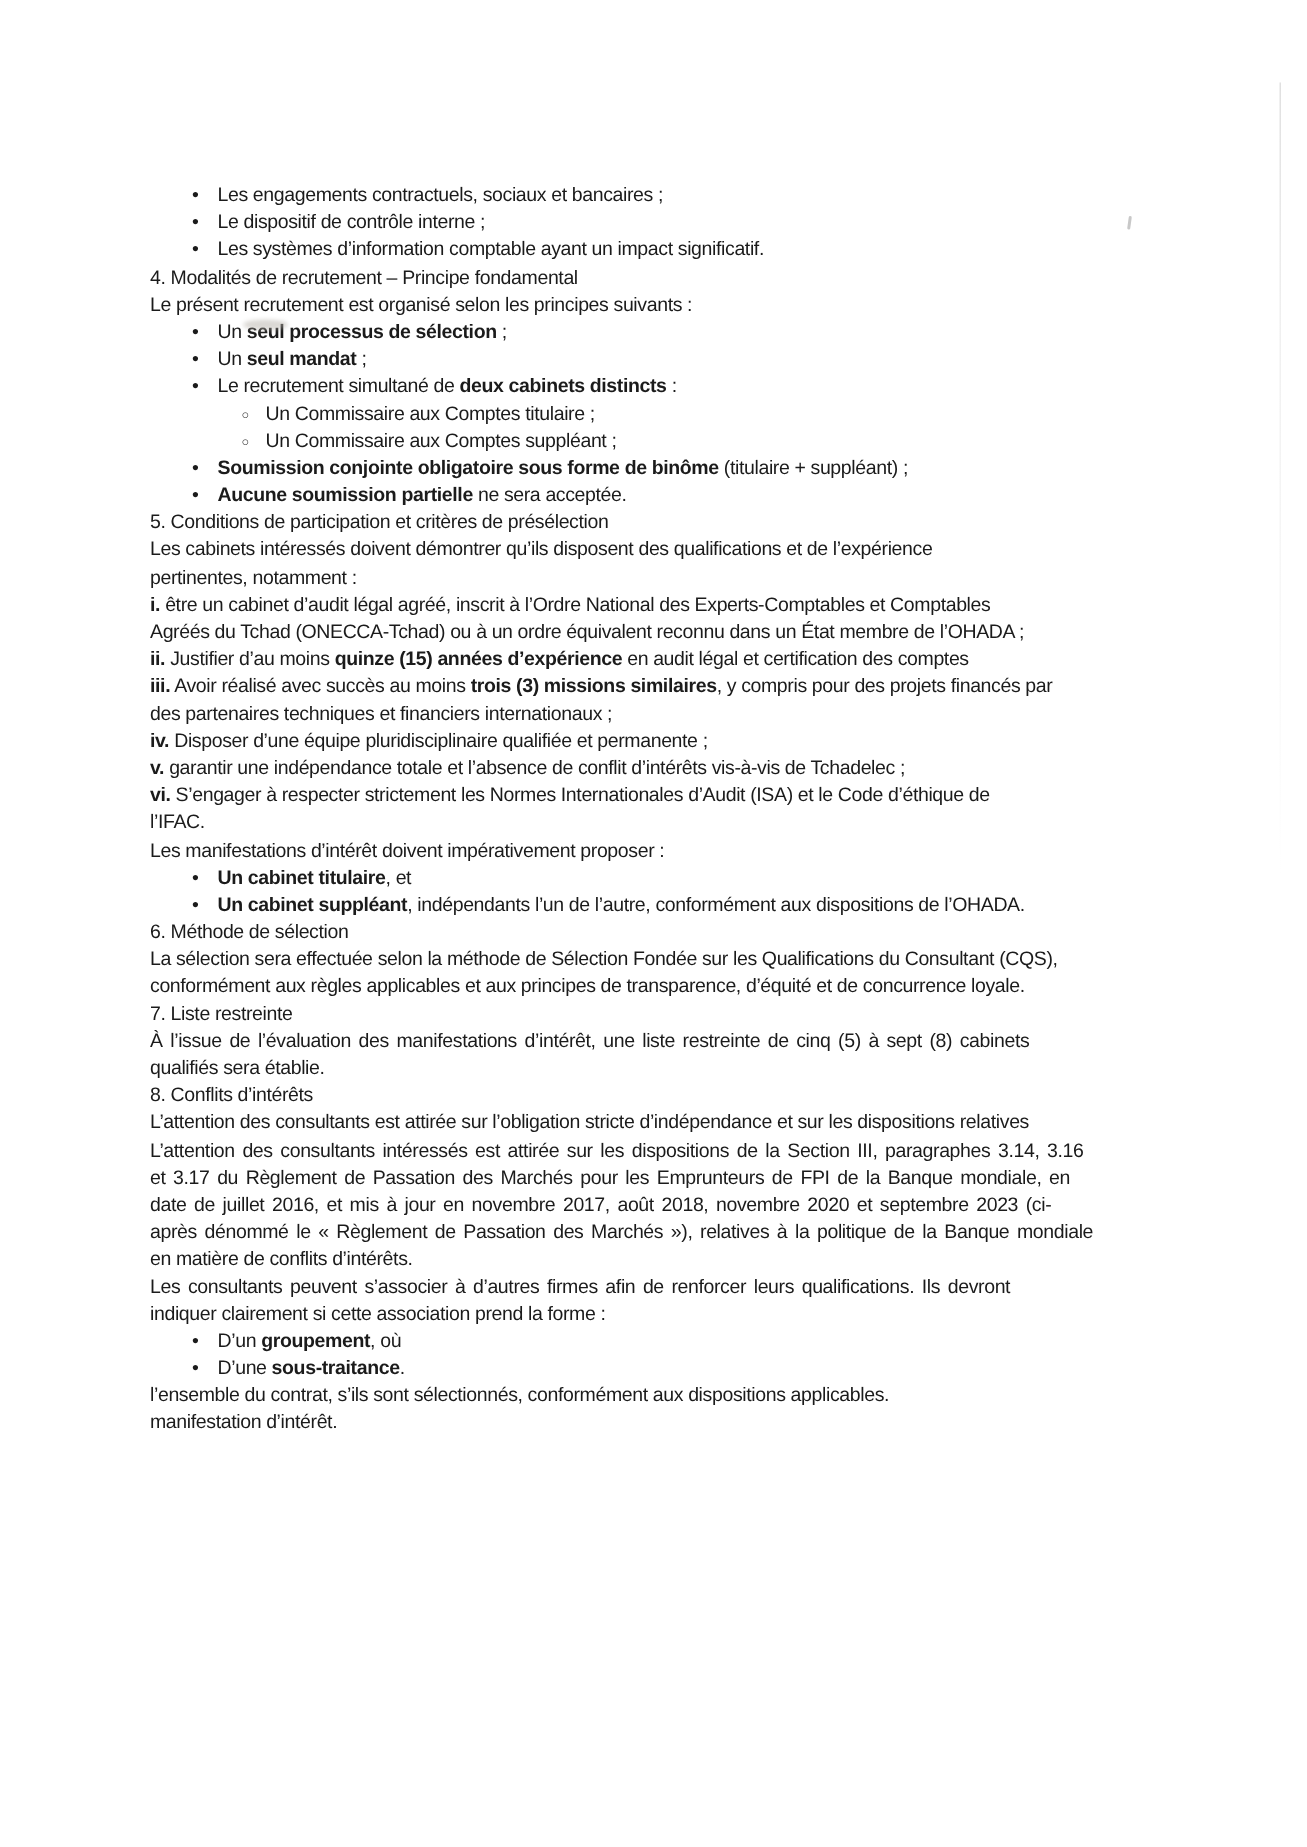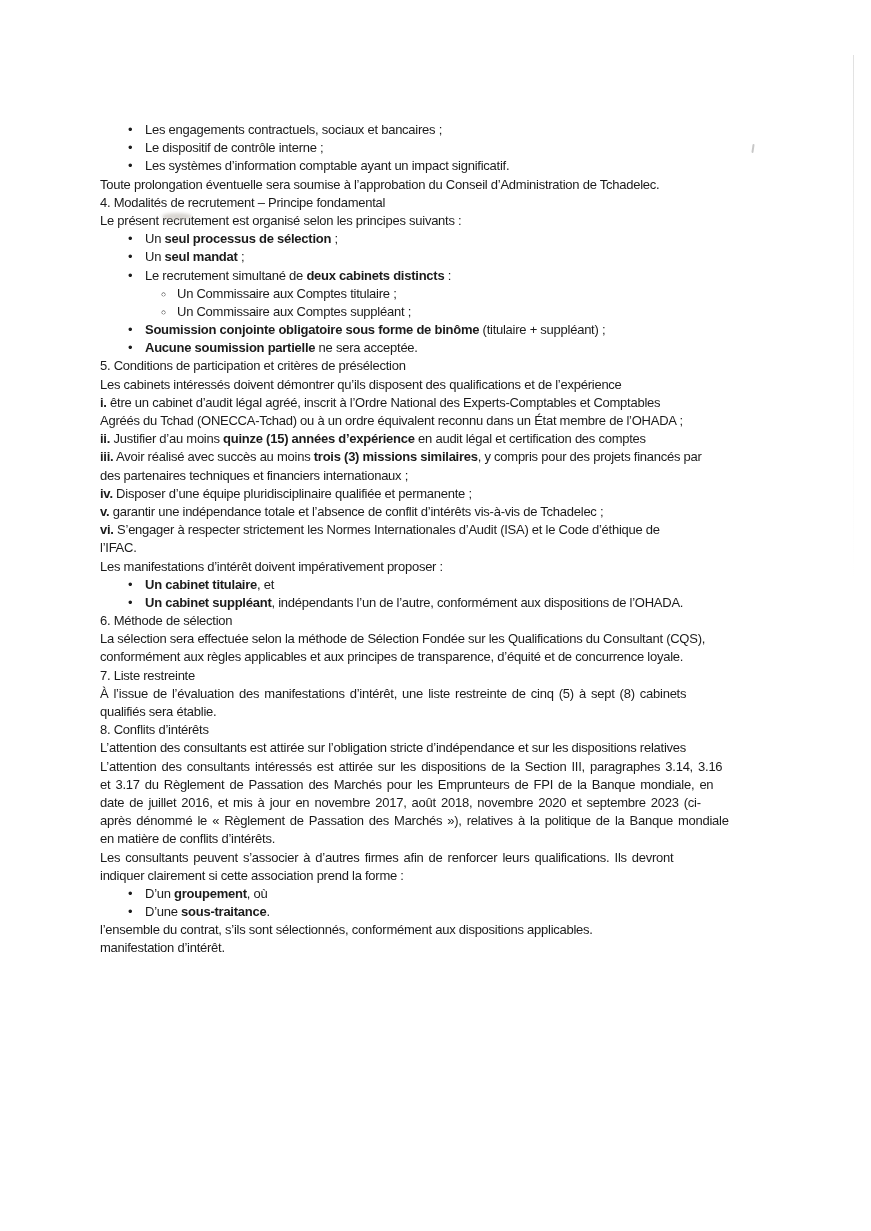--- a/index.html
+++ b/index.html
@@ -48,32 +48,32 @@
   }
 </style>
 </head>
 <body>
 
 <div class="page">
   <div class="doc">
       <div class="line b1"><span class="marker">•</span><span>Les engagements contractuels, sociaux et bancaires ;</span></div>
       <div class="line b1"><span class="marker">•</span><span>Le dispositif de contrôle interne ;</span></div>
       <div class="line b1"><span class="marker">•</span><span>Les systèmes d’information comptable ayant un impact significatif.</span></div>
-      <div class="line p"><span>Toute prolongation éventuelle sera soumise à l’approbation du Conseil d’Administration de Tchadelec.</span></div>
       <div class="line h"><span>4. Modalités de recrutement – Principe fondamental</span></div>
       <div class="line p"><span>Le présent recrutement est organisé selon les principes suivants :</span></div>
       <div class="line b1"><span class="marker">•</span><span>Un </span><span class="bold">seul processus de sélection</span><span> ;</span></div>
       <div class="line b1"><span class="marker">•</span><span>Un </span><span class="bold">seul mandat</span><span> ;</span></div>
       <div class="line b1"><span class="marker">•</span><span>Le recrutement simultané de </span><span class="bold">deux cabinets distincts</span><span> :</span></div>
       <div class="line b2"><span class="marker">○</span><span>Un Commissaire aux Comptes titulaire ;</span></div>
       <div class="line b2"><span class="marker">○</span><span>Un Commissaire aux Comptes suppléant ;</span></div>
       <div class="line b1"><span class="marker">•</span><span class="bold">Soumission conjointe obligatoire sous forme de binôme</span><span> (titulaire + suppléant) ;</span></div>
       <div class="line b1"><span class="marker">•</span><span class="bold">Aucune soumission partielle</span><span> ne sera acceptée.</span></div>
       <div class="line h"><span>5. Conditions de participation et critères de présélection</span></div>
       <div class="line p"><span>Les cabinets intéressés doivent démontrer qu’ils disposent des qualifications et de l’expérience</span></div>
+      <div class="line p"><span>pertinentes, notamment :</span></div>
       <div class="line p"><span class="bold">i.</span><span> être un cabinet d’audit légal agréé, inscrit à l’Ordre National des Experts-Comptables et Comptables</span></div>
       <div class="line p"><span>Agréés du Tchad (ONECCA-Tchad) ou à un ordre équivalent reconnu dans un État membre de l’OHADA ;</span></div>
       <div class="line p"><span class="bold">ii.</span><span> Justifier d’au moins </span><span class="bold">quinze (15) années d’expérience</span><span> en audit légal et certification des comptes</span></div>
       <div class="line p"><span class="bold">iii.</span><span> Avoir réalisé avec succès au moins </span><span class="bold">trois (3) missions similaires</span><span>, y compris pour des projets financés par</span></div>
       <div class="line p"><span>des partenaires techniques et financiers internationaux ;</span></div>
       <div class="line p"><span class="bold">iv.</span><span> Disposer d’une équipe pluridisciplinaire qualifiée et permanente ;</span></div>
       <div class="line p"><span class="bold">v.</span><span> garantir une indépendance totale et l’absence de conflit d’intérêts vis-à-vis de Tchadelec ;</span></div>
       <div class="line p"><span class="bold">vi.</span><span> S’engager à respecter strictement les Normes Internationales d’Audit (ISA) et le Code d’éthique de</span></div>
       <div class="line p"><span>l’IFAC.</span></div>
       <div class="line p"><span>Les manifestations d’intérêt doivent impérativement proposer :</span></div>

